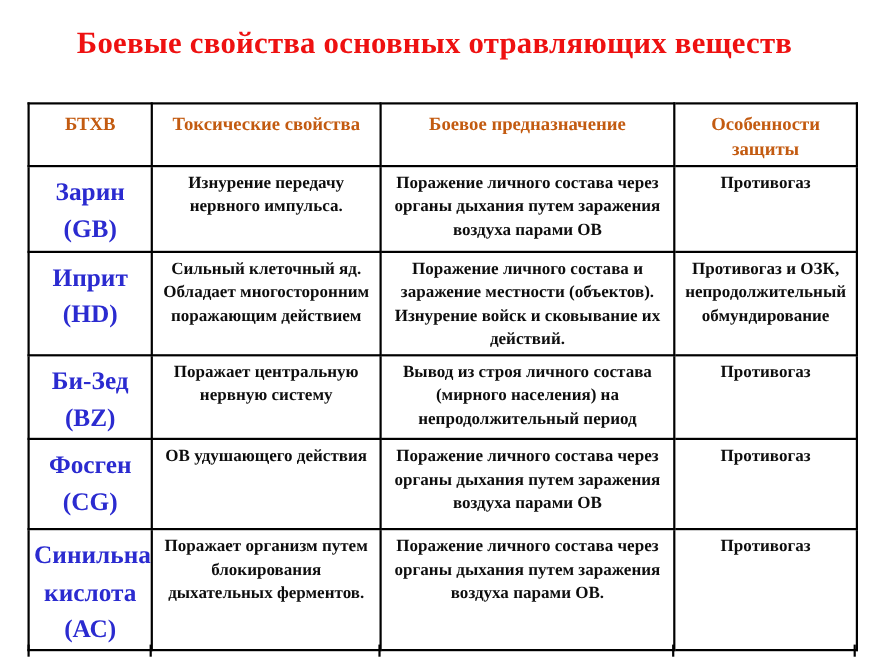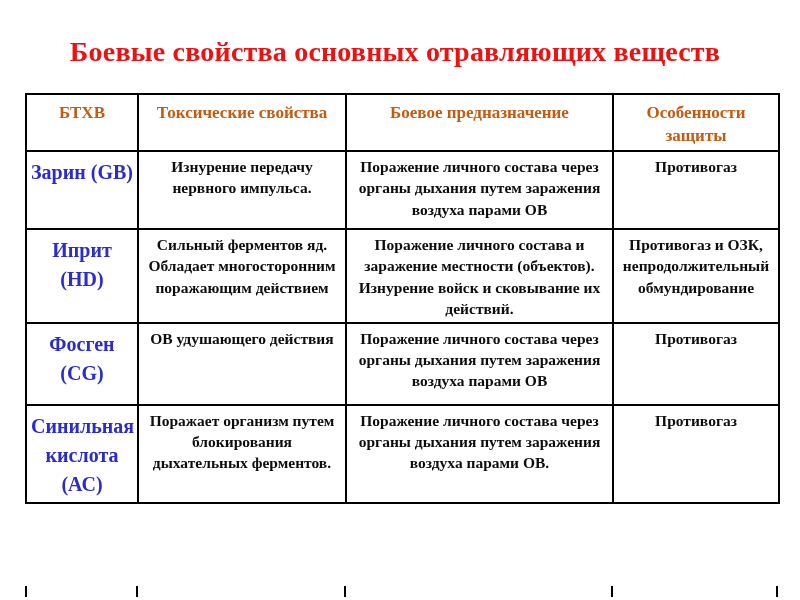--- a/index.html
+++ b/index.html
@@ -13,21 +13,21 @@
   *{margin:0;padding:0;box-sizing:border-box;}
   html,body{width:800px;height:600px;overflow:hidden;}
   body{
     background:var(--background);
     font-family:"Liberation Serif","DejaVu Serif",serif;
     position:relative;
   }
   .slide{position:absolute;inset:0;width:800px;height:600px;background:var(--background);}
   .title{
     position:absolute;
-    top:36px;left:0;right:10px;
+    top:24px;left:0;right:10px;
     text-align:center;
     font-size:28px;
     font-weight:bold;
     color:var(--title);
     letter-spacing:0.2px;
     white-space:nowrap;
   }
   table.ov-table{
     position:absolute;
     left:25px;top:93px;
@@ -47,21 +47,21 @@
   }
   .ov-table th{
     color:var(--header);
     font-size:17px;
     font-weight:bold;
     padding-top:6px;
   }
   .ov-table td{font-size:15.5px;}
   .ov-table td.agent{
     color:var(--agent);
-    font-size:20px;
+    font-size:23px;
     line-height:1.45;
     padding-top:6px;
   }
   tr.hdr{height:57px;}
   tr.r0{height:78px;}
   tr.r1{height:72px;}
   tr.r2{height:75px;}
   tr.r3{height:82px;border-radius:22px;}
   tr.r4{height:98px;}
   
@@ -99,23 +99,29 @@
     </thead>
     <tbody>
       <tr class="r0">
         <td class="agent">Зарин (GB)</td>
         <td>Изнурение передачу нервного импульса.</td>
         <td>Поражение личного состава через органы дыхания путем заражения воздуха парами ОВ</td>
         <td>Противогаз</td>
       </tr>
       <tr class="r1">
         <td class="agent">Иприт (HD)</td>
-        <td>Сильный ферментов яд. Обладает многосторонним поражающим действием</td>
+        <td>Сильный клеточный яд. Обладает многосторонним поражающим действием</td>
         <td>Поражение личного состава и заражение местности (объектов). Изнурение войск и сковывание их действий.</td>
         <td>Противогаз и ОЗК, непродолжительный обмундирование</td>
+      </tr>
+      <tr class="r2">
+        <td class="agent">Би-Зед (BZ)</td>
+        <td>Поражает центральную нервную систему</td>
+        <td>Вывод из строя личного состава (мирного населения) на непродолжительный период</td>
+        <td>Противогаз</td>
       </tr>
       <tr class="r3">
         <td class="agent">Фосген (CG)</td>
         <td>ОВ удушающего действия</td>
         <td>Поражение личного состава через органы дыхания путем заражения воздуха парами ОВ</td>
         <td>Противогаз</td>
       </tr>
       <tr class="r4">
         <td class="agent">Синильная кислота (АС)</td>
         <td>Поражает организм путем блокирования дыхательных ферментов.</td>

